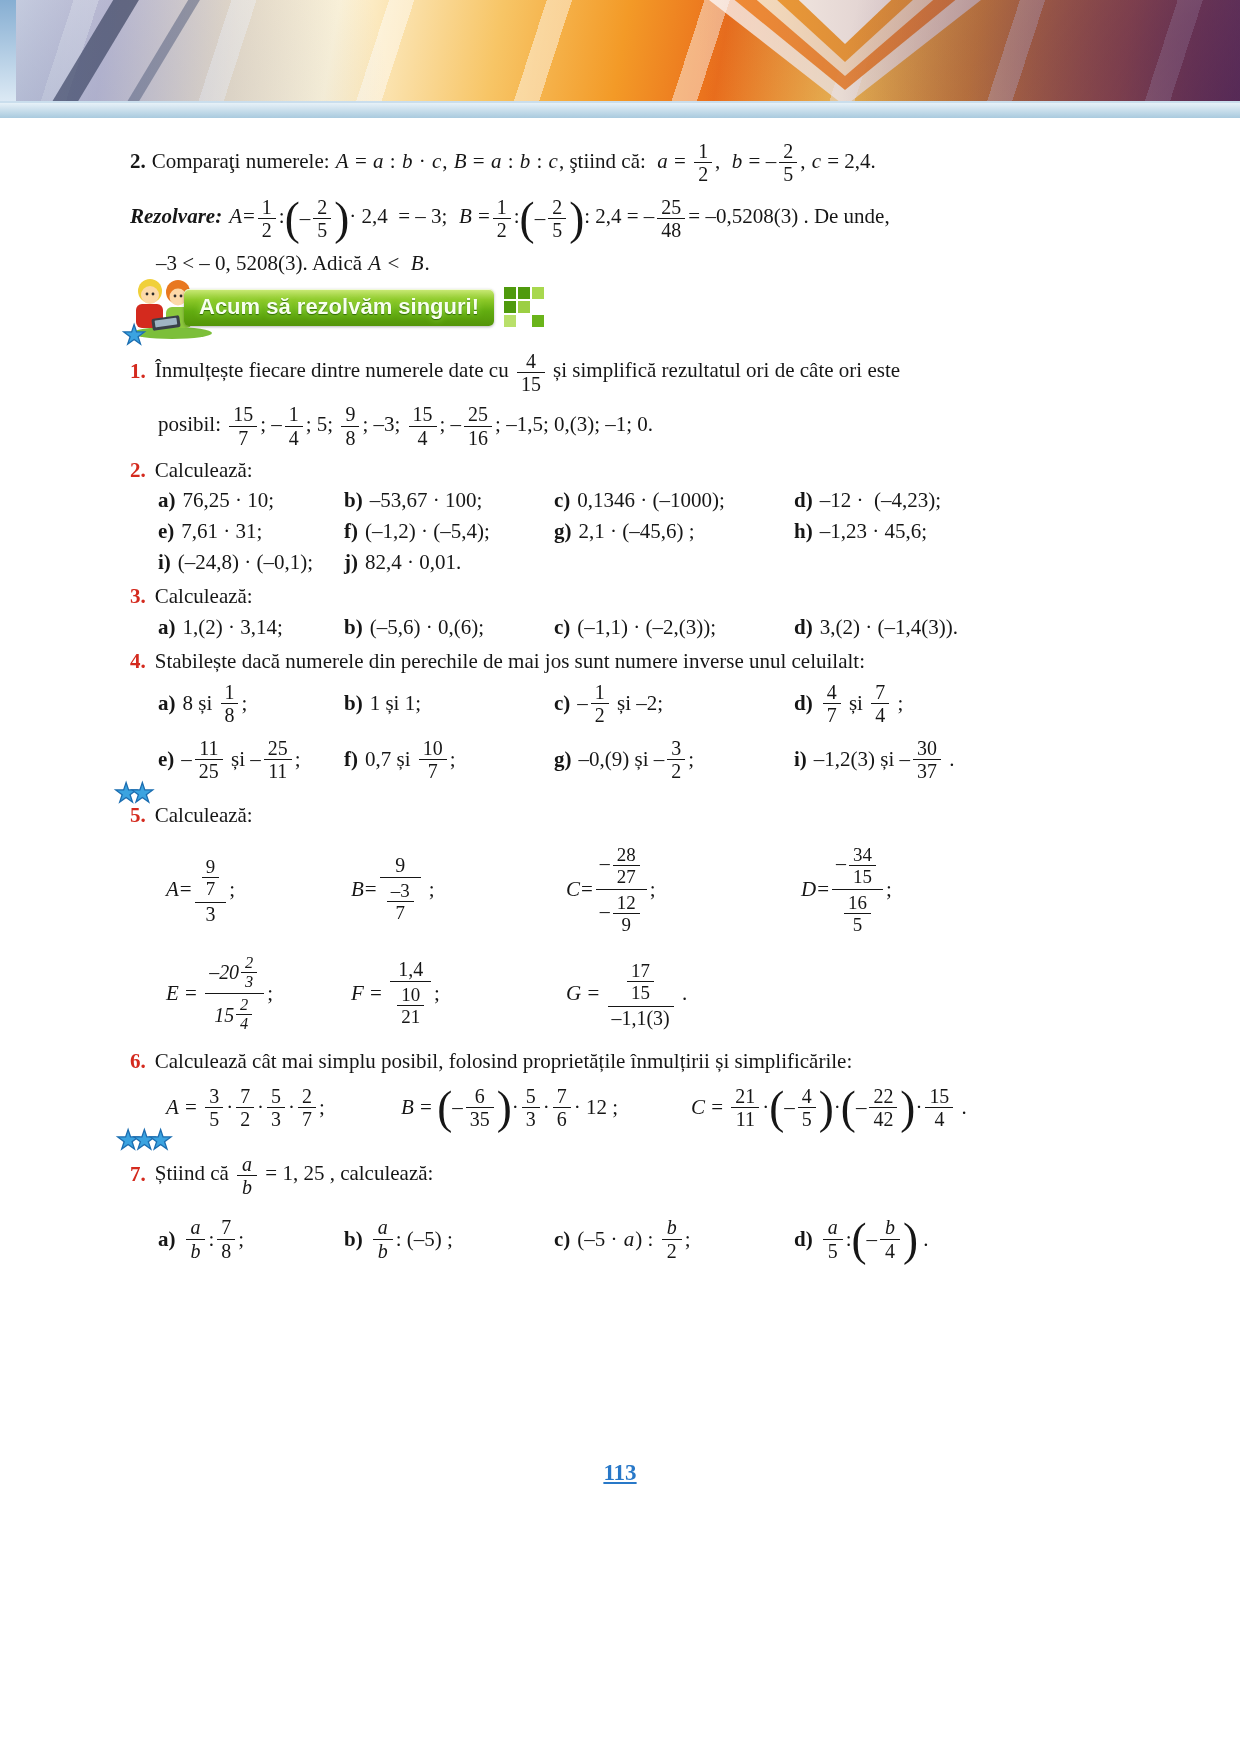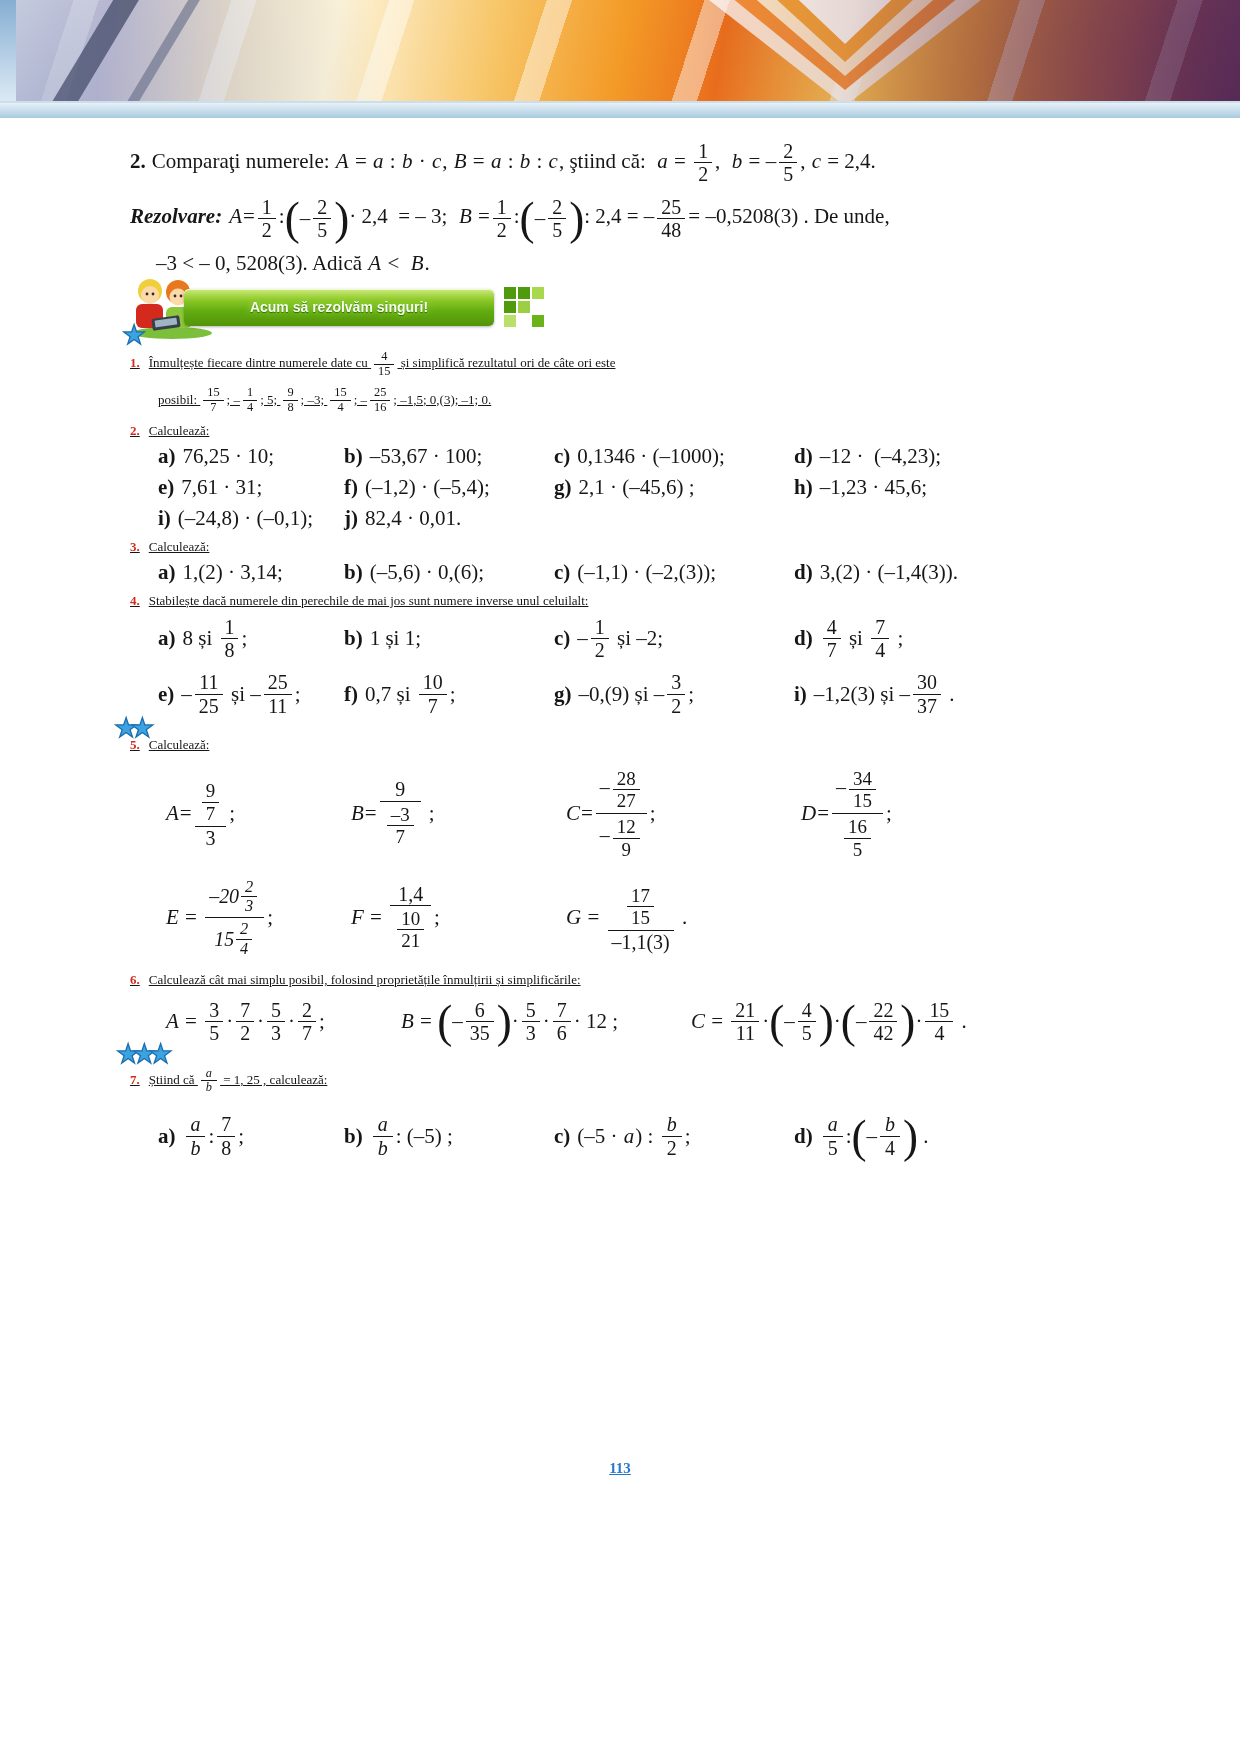--- a/index.html
+++ b/index.html
@@ -47,52 +47,52 @@
   .pgroup>.paren{line-height:1;}
   .pgroup.tall>.paren{font-size:2.15em;font-weight:300;transform:scaleY(1.04);}
   .mixed{display:inline-flex;align-items:center;font-style:italic;}
   .mixed>.frac{font-size:0.82em;margin-left:2px;}
   
   .banner-row{position:relative;height:52px;margin:6px 0 12px 10px;}
   .banner-bar{position:absolute;left:44px;top:5px;width:310px;height:37px;border-radius:5px;
     background:linear-gradient(180deg,#cdeb7a 0%,#8cc828 30%,#62ac10 60%,#539409 100%);
     box-shadow:inset 0 1px 0 rgba(255,255,255,.7),0 1px 3px rgba(0,0,0,.3);
     display:flex;align-items:center;justify-content:center;}
-  .banner-bar span{font-family:"Liberation Sans",sans-serif;font-weight:bold;font-size:14px;
+  .banner-bar span{font-family:"Liberation Sans",sans-serif;font-weight:bold;font-size:22px;
     color:#f8ffef;text-shadow:0 1px 1px #2e6a05,0 0 7px #9ee04a;}
   .kids{position:absolute;left:-14px;top:-9px;width:92px;height:64px;}
   .pixels{position:absolute;left:364px;top:3px;display:grid;grid-template-columns:repeat(3,12px);grid-auto-rows:12px;gap:2px;}
   .pixels i{display:block;}
   .pixels i:nth-child(1){background:#4f9a0d;}.pixels i:nth-child(2){background:#4f9a0d;}
   .pixels i:nth-child(3){background:#a8d84e;}.pixels i:nth-child(4){background:#4f9a0d;}
   .pixels i:nth-child(5){background:#9ccf44;}.pixels i:nth-child(7){background:#b9e06a;}
   .pixels i:nth-child(9){background:#6ab41a;}
   
   .prob{position:relative;margin-bottom:6px;}
-  .pline{font-size:13px;line-height:1.3;margin-bottom:4px;text-decoration:underline;}
+  .pline{font-size:21px;line-height:1.3;margin-bottom:4px;}
   .pnum{color:#d42a1e;font-weight:bold;}
   .ptext{margin-left:9px;}
   .indent{padding-left:28px;}
   .stars{position:absolute;display:flex;}
   .star{color:#3ba3e0;-webkit-text-stroke:1.3px #1b6db0;font-size:27px;line-height:1;
     margin-right:-8px;text-shadow:0 0 1px #ffffff;}
   .stars.above1{left:-8px;top:-26px;}
   .stars.above5{left:-16px;top:-22px;}
   .stars.above7{left:-14px;top:-24px;}
   .opt-grid{display:grid;grid-template-columns:186px 210px 240px 1fr;padding-left:28px;
     align-items:center;row-gap:6px;font-size:21px;}
   .eq-grid1{display:grid;grid-template-columns:185px 215px 235px 1fr;padding-left:35px;
     align-items:center;font-size:21px;margin:10px 0;}
   .eq-grid6{display:grid;grid-template-columns:235px 290px 1fr;padding-left:35px;
     align-items:center;font-size:21px;margin:8px 0;}
   .opt{display:flex;align-items:center;}
   .olabel{margin-right:7px;font-weight:bold;}
   .omath{display:inline-flex;align-items:center;flex-wrap:wrap;}
   .pageno{position:absolute;left:0;right:0;top:1460px;text-align:center;
-    color:#2878c8;font-weight:bold;font-size:15px;text-decoration:underline;}
+    color:#2878c8;font-weight:bold;font-size:23px;text-decoration:underline;}
   .mb2{margin-bottom:2px;margin-left:26px;} .mt8{margin-top:8px;} .mt14{margin-top:14px;} .mt18{margin-top:18px;}
 </style>
 </head>
 <body>
 
 <div class="hero">
   <div class="beams"></div>
   <div class="slat s1"></div>
   <div class="slat s2"></div>
   <div class="tri t1"></div>

